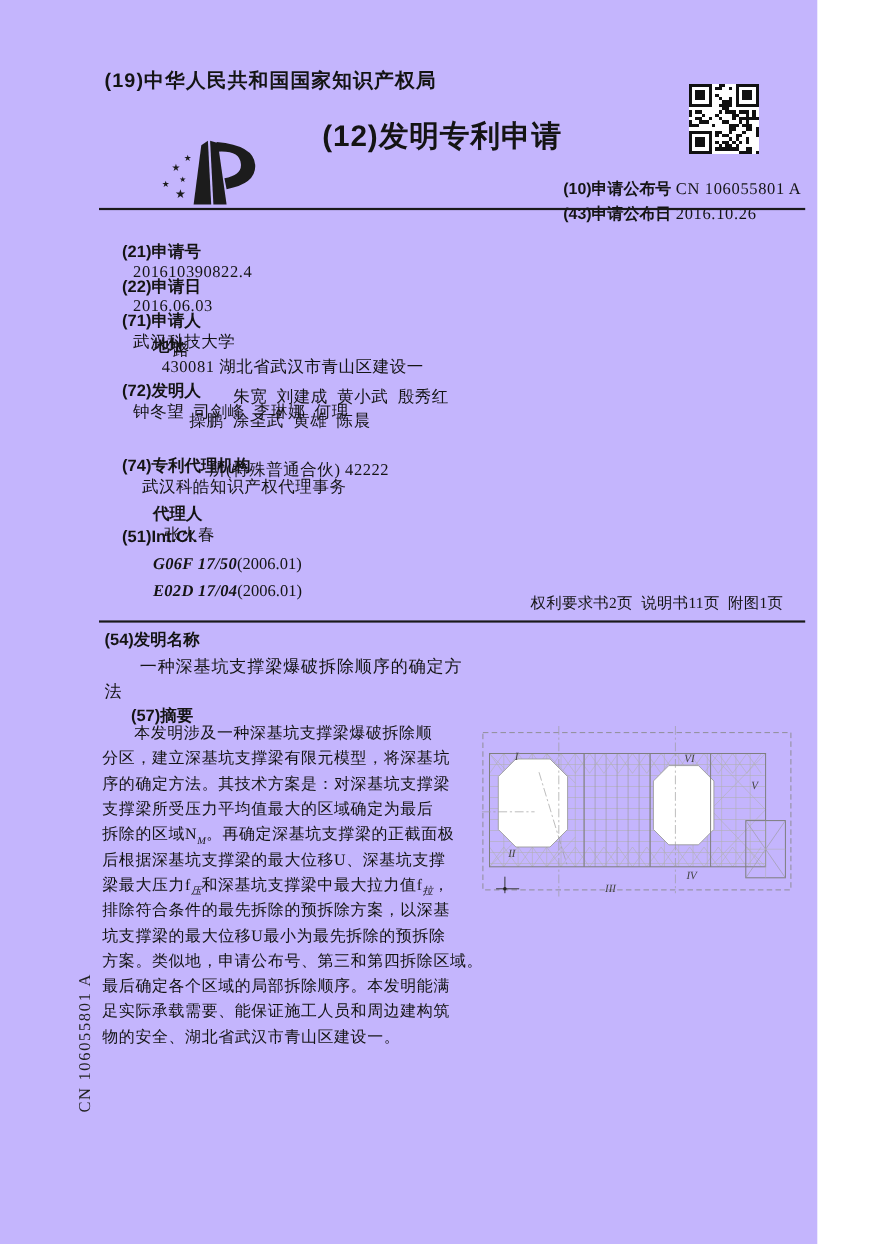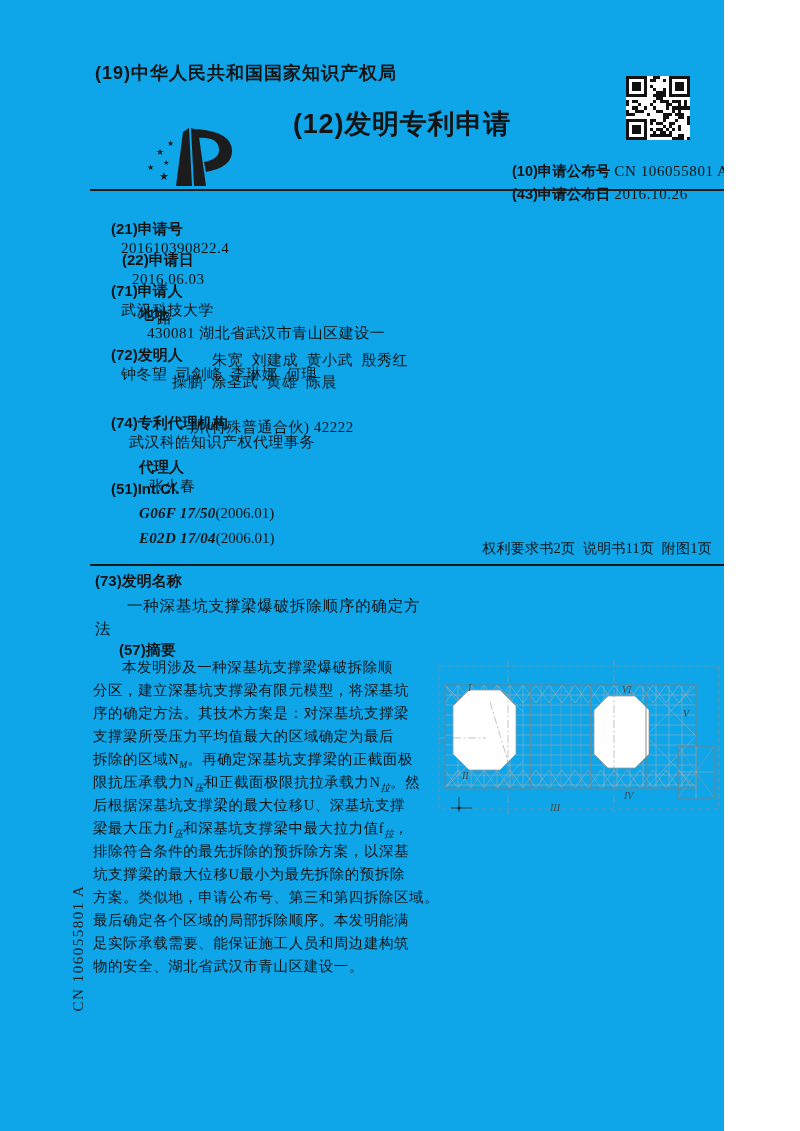--- a/index.html
+++ b/index.html
@@ -1,17 +1,17 @@
 <!DOCTYPE html>
 <html><head>
 <meta charset="utf-8">
 <style>
   html,body{margin:0;padding:0;background:#fff;}
-  .page{position:relative;width:676px;height:1131px;background:#0ea5e9;overflow:hidden;
-        color:#141414;font-family:"Liberation Serif",serif;padding-left:48px;}
+  .page{position:relative;width:743px;height:1131px;background:#c4b5fd;overflow:hidden;
+        color:#141414;font-family:"Liberation Serif",serif;}
   .abs{position:absolute;white-space:pre;}
   .office-line{left:95px;top:61px;font-size:18px;letter-spacing:1px;font-family:"Liberation Sans",sans-serif;font-weight:700;}
   .doc-type{left:293px;top:106px;font-size:27px;letter-spacing:.8px;font-family:"Liberation Sans",sans-serif;font-weight:700;}
   .pub-row{font-size:14px;}
   .pub-row .lbl{font-family:"Liberation Sans",sans-serif;font-weight:700;font-size:14.5px;}
   .pub-row .val{font-size:15px;letter-spacing:.6px;margin-left:4px;}
   .rule{position:absolute;height:2px;background:#1a1a1a;}
   .row .lbl{font-family:"Liberation Sans",sans-serif;font-weight:700;font-size:15px;}
   .row .val{font-size:15px;letter-spacing:.5px;}
   .cont{font-size:15px;letter-spacing:.5px;}
@@ -188,21 +188,21 @@
   <div class="abs pub-row" style="left:498px;top:169px;">
     <span class="lbl">(43)申请公布日</span><span class="val">2016.10.26</span>
   </div>
 
   <div class="rule" style="left:90px;top:189px;width:642px;"></div>
 
   <div class="abs row" style="left:95px;top:202px;">
     <span class="lbl">(21)申请号</span>
     <span class="val" style="margin-left:10px;">201610390822.4</span>
   </div>
-  <div class="abs row" style="left:106px;top:233px;">
+  <div class="abs row" style="left:95px;top:233px;">
     <span class="lbl">(22)申请日</span>
     <span class="val" style="margin-left:10px;">2016.06.03</span>
   </div>
   <div class="abs row" style="left:95px;top:264px;">
     <span class="lbl">(71)申请人</span>
     <span class="val" style="margin-left:10px;">武汉科技大学</span>
   </div>
   <div class="abs row" style="left:123px;top:287px;">
     <span class="lbl">地址</span>
     <span class="val" style="margin-left:8px;white-space:pre;">430081 湖北省武汉市青山区建设一</span>
@@ -233,32 +233,31 @@
     <span class="cl-code">G06F 17/50</span><span class="cl-ed">(2006.01)</span>
   </div>
   <div class="abs" style="left:123px;top:511px;">
     <span class="cl-code">E02D 17/04</span><span class="cl-ed">(2006.01)</span>
   </div>
 
   <div class="abs pages-info" style="white-space:pre;">权利要求书2页  说明书11页  附图1页</div>
 
   <div class="rule" style="left:90px;top:564px;width:642px;"></div>
 
-  <div class="abs sec-lbl" style="left:95px;top:572px;">(73)发明名称</div>
+  <div class="abs sec-lbl" style="left:95px;top:572px;">(54)发明名称</div>
   <div class="abs title-line" style="left:127px;top:596px;">一种深基坑支撑梁爆破拆除顺序的确定方</div>
   <div class="abs title-line" style="left:95px;top:619px;">法</div>
 
   <div class="abs sec-lbl" style="left:95px;top:641px;margin-left:24px;">(57)摘要</div>
   <div id="abstract-lines">
       <div class="abs-line">本发明涉及一种深基坑支撑梁爆破拆除顺</div>
       <div class="abs-line">分区，建立深基坑支撑梁有限元模型，将深基坑</div>
       <div class="abs-line">序的确定方法。其技术方案是：对深基坑支撑梁</div>
       <div class="abs-line">支撑梁所受压力平均值最大的区域确定为最后</div>
       <div class="abs-line">拆除的区域N<sub class="abs-sub">M</sub>。再确定深基坑支撑梁的正截面极</div>
-      <div class="abs-line">限抗压承载力N<sub class="abs-sub">压</sub>和正截面极限抗拉承载力N<sub class="abs-sub">拉</sub>。然</div>
       <div class="abs-line">后根据深基坑支撑梁的最大位移U、深基坑支撑</div>
       <div class="abs-line">梁最大压力f<sub class="abs-sub">压</sub>和深基坑支撑梁中最大拉力值f<sub class="abs-sub">拉</sub>，</div>
       <div class="abs-line">排除符合条件的最先拆除的预拆除方案，以深基</div>
       <div class="abs-line">坑支撑梁的最大位移U最小为最先拆除的预拆除</div>
       <div class="abs-line">方案。类似地，申请公布号、第三和第四拆除区域。</div>
       <div class="abs-line">最后确定各个区域的局部拆除顺序。本发明能满</div>
       <div class="abs-line">足实际承载需要、能保证施工人员和周边建构筑</div>
       <div class="abs-line">物的安全、湖北省武汉市青山区建设一。</div>
     </div>
 

